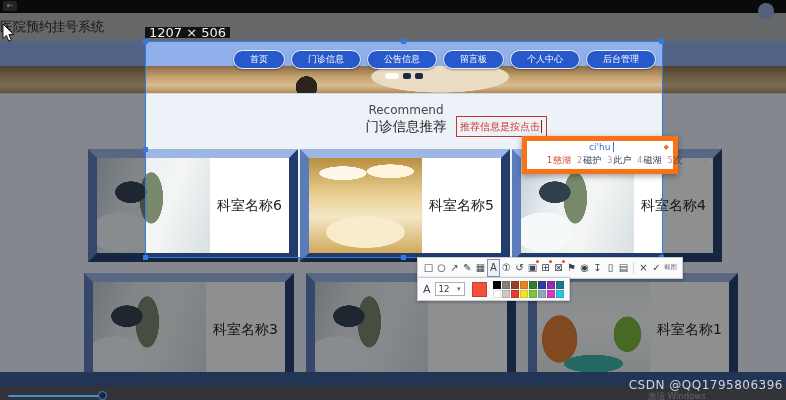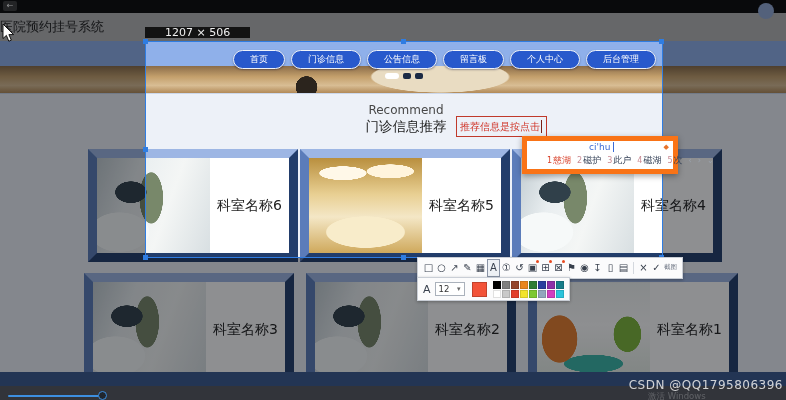--- a/index.html
+++ b/index.html
@@ -60,21 +60,21 @@
 
   .footer{left:0;top:372px;width:786px;height:14px;background:#3a5a8f}
   .bottom-strip{left:0;top:386px;width:786px;height:14px;background:#55585e}
 
   
   .dim{position:absolute;background:rgba(8,10,16,.46);z-index:5}
   .sel{left:145px;top:41px;width:518px;height:217px;border:1px solid #2f7de2;
     box-sizing:border-box;z-index:6}
   .handle{position:absolute;width:5px;height:5px;background:#2f7de2;z-index:7}
   .size-badge{left:145px;top:27px;background:rgba(12,12,12,.92);color:#f0f0f0;
-    font-size:11px;line-height:11px;padding:0 20px;z-index:8}
+    font-size:13px;line-height:11px;padding:0 4px;z-index:8}
 
   
   .anno{left:456px;top:116px;width:91px;height:21px;border:1.5px solid #c0392b;
     box-sizing:border-box;display:flex;align-items:center;padding-left:3px;z-index:9}
   .anno-text{font-size:10px;color:#d03427;white-space:nowrap}
   .caret{width:1px;height:13px;background:#7a1f14;margin-left:1px}
 
   
   .ime{left:522px;top:136px;width:156px;background:#fff;border:5px solid #f97316;
     box-shadow:0 2px 6px rgba(0,0,0,.35);z-index:10;box-sizing:border-box}
@@ -156,21 +156,20 @@
 <div class="card" style="left:512px;top:149px">
   <div class="ph ph-dental"></div>
   <div class="lbl">科室名称4</div>
 </div>
 <div class="card" style="left:84px;top:273px">
   <div class="ph ph-dental"></div>
   <div class="lbl">科室名称3</div>
 </div>
 <div class="card" style="left:306px;top:273px">
   <div class="ph ph-dental"></div>
-  <div class="lbl">科室名称2</div>
 </div>
 <div class="card" style="left:528px;top:273px">
   <div class="ph ph-kids"></div>
   <div class="lbl">科室名称1</div>
 </div>
 
 <div class="abs footer"></div>
 <div class="abs bottom-strip"></div>
 
 <div class="dim" style="left:0;top:0;width:786px;height:41px"></div>

